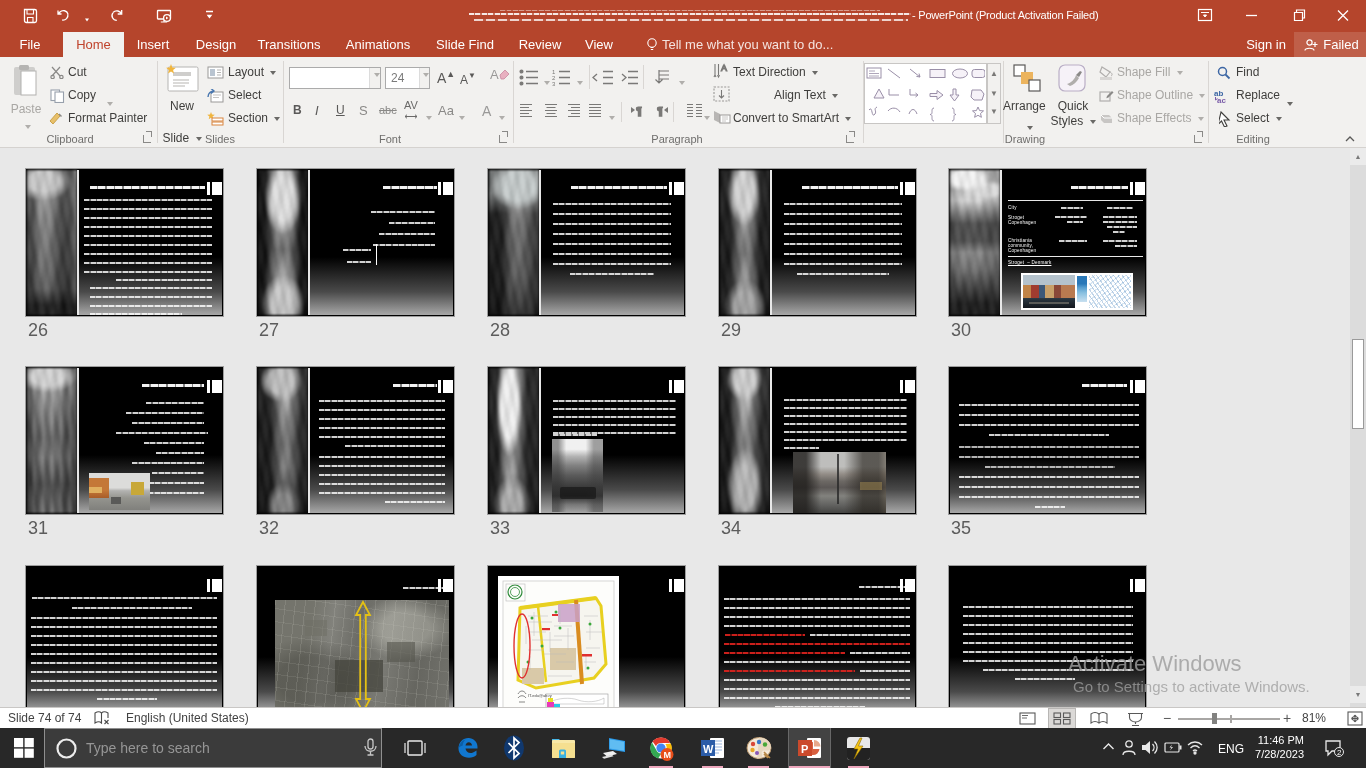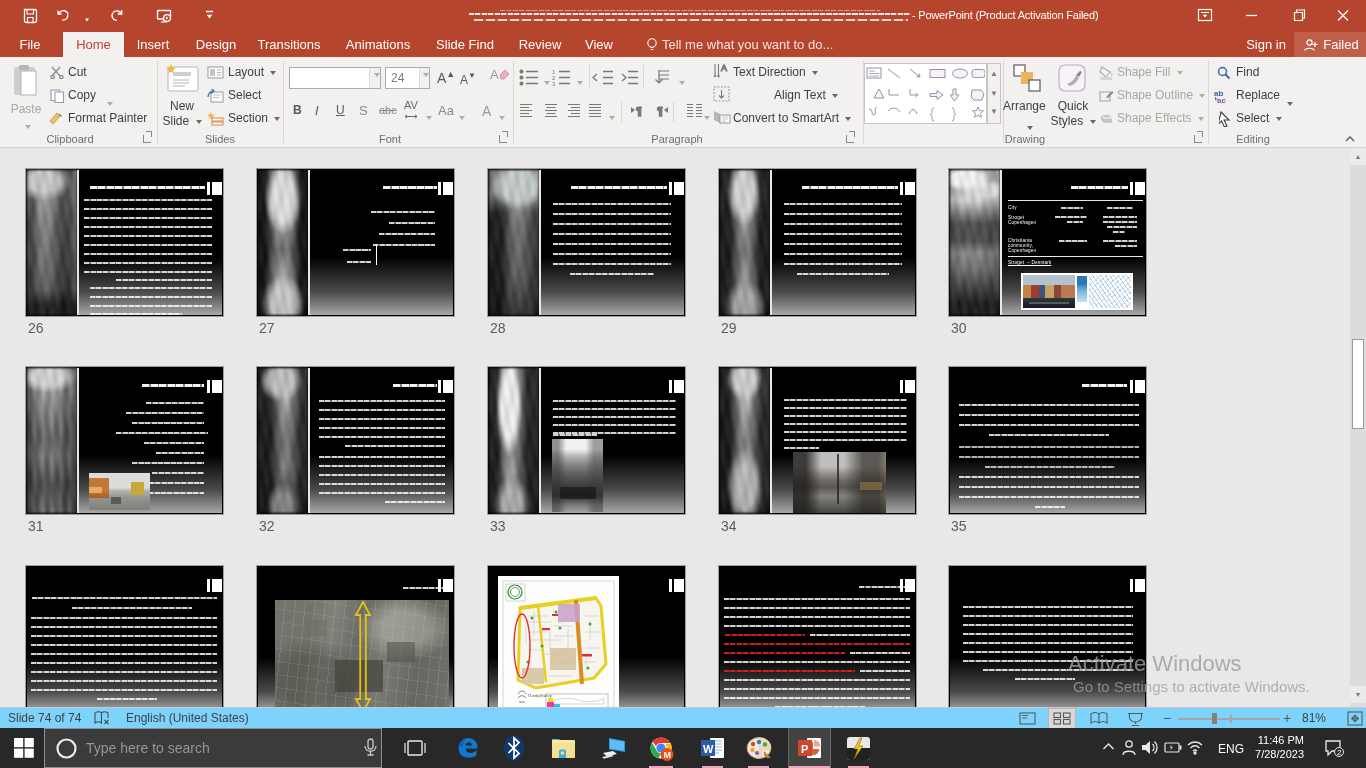--- a/index.html
+++ b/index.html
@@ -19,21 +19,21 @@
 .glabel{position:absolute;top:76px;font-size:11px;color:#6f6e6c;text-align:center;width:90px}
 .rtext{position:absolute;font-size:12px;color:#3f3e3c;white-space:nowrap}
 .rgray{position:absolute;font-size:12px;color:#a9a7a4;white-space:nowrap}
 .caret{display:inline-block;width:0;height:0;border-left:3px solid transparent;border-right:3px solid transparent;border-top:4px solid #6a6966;vertical-align:middle;margin-left:3px}
 .caretg{border-top-color:#b0aeab}
 .dlg{position:absolute;width:8px;height:8px;border-left:1px solid #8a8987;border-bottom:1px solid #8a8987}
 .dlg:after{content:"";position:absolute;left:2px;top:-4px;width:5px;height:5px;border-right:1px solid #8a8987;border-top:1px solid #8a8987}
 
 #canvas{position:absolute;left:0;top:148px;width:1366px;height:559px;background:#e8e8e8;overflow:hidden}
 .slide{position:absolute;width:199px;height:149px;background:#000;border:1px solid #9d9d9d;overflow:hidden}
-.snum{position:absolute;font-size:14px;color:#5c5c5c}
+.snum{position:absolute;font-size:18px;color:#5c5c5c}
 .photo{position:absolute;left:1px;top:1px;width:50px;height:145px}
 .blk{position:absolute;left:53px;top:1px;right:1px;bottom:1px;background:linear-gradient(180deg,#000 0%,#000 60%,#4a4a4a 84%,#a8a8a8 100%)}
 .blkfull{position:absolute;left:1px;top:1px;right:1px;bottom:1px;background:linear-gradient(180deg,#000 0%,#000 62%,#4a4a4a 86%,#a8a8a8 100%)}
 .tab2{position:absolute;right:0;top:12px;width:15px;height:13px;background:#fff}
 .tab2:after{content:"";position:absolute;left:2.5px;top:0;width:2.5px;height:13px;background:#000}
 .gapw{position:absolute;left:51px;top:1px;width:2px;height:145px;background:#e8e8e8}
 .ln{position:absolute;height:2px;background:repeating-linear-gradient(90deg,rgba(255,255,255,.82) 0 5px,rgba(255,255,255,.42) 5px 6.5px)}
 .lnr{position:absolute;height:2px;background:repeating-linear-gradient(90deg,rgba(225,35,30,.9) 0 5px,rgba(225,35,30,.4) 5px 6.5px)}
 .ttl{position:absolute;height:2.6px;background:repeating-linear-gradient(90deg,rgba(255,255,255,.95) 0 7px,rgba(255,255,255,.5) 7px 8.5px)}
 .wht{position:absolute;font-size:4.6px;line-height:5.2px;color:#fff;letter-spacing:.2px}
@@ -77,21 +77,21 @@
  radial-gradient(15px 58px at 40% 26%,rgba(242,242,242,.97) 0 55%,rgba(242,242,242,0) 88%),
  radial-gradient(24px 36px at 46% 94%,rgba(185,185,185,.85) 0 40%,rgba(185,185,185,0) 78%),
  linear-gradient(90deg,rgba(12,12,12,.9) 0 18%,rgba(60,60,60,.5) 30%,rgba(0,0,0,0) 37% 47%,rgba(55,55,55,.55) 60%,rgba(12,12,12,.88) 76% 100%),
  linear-gradient(180deg,#d6d6d6 0 30%,#aaa 45%,#909090 58%,#a4a4a4 72%,#828282 86%,#565656 100%)}
 .p34{background:
  radial-gradient(22px 26px at 49% 8%,rgba(210,210,210,.95) 0 48%,rgba(210,210,210,0) 82%),
  radial-gradient(23px 48px at 50% 82%,rgba(190,190,190,.9) 0 45%,rgba(190,190,190,0) 80%),
  linear-gradient(90deg,rgba(8,8,8,.9) 0 20%,rgba(50,50,50,.55) 34%,rgba(0,0,0,0) 44% 56%,rgba(45,45,45,.5) 68%,rgba(10,10,10,.82) 82% 100%),
  linear-gradient(180deg,#c0c0c0 0 20%,#969696 36%,#828282 52%,#9a9a9a 70%,#747474 86%,#404040 100%)}
 
-#status{position:absolute;left:0;top:707px;width:1366px;height:33px;background:#7dd3fc;border-top:1px solid #c9c7c5;font-size:12px;color:#424242}
+#status{position:absolute;left:0;top:707px;width:1366px;height:33px;background:#ffffff;border-top:1px solid #c9c7c5;font-size:12px;color:#424242}
 
 #task{position:absolute;left:0;top:728px;width:1366px;height:40px;background:#282828}
 #search{position:absolute;left:44px;top:0px;width:338px;height:40px;background:#3b3b3b;border:1px solid #8f8f8f}
 .tray{position:absolute;color:#fff;font-size:11px}
 
 #wm1{position:absolute;left:1068px;top:651px;font-size:22px;color:rgba(158,158,158,.82)}
 #wm2{position:absolute;left:1073px;top:678px;font-size:15px;color:rgba(158,158,158,.78)}
 </style></head>
 <body>
 <div id="titlebar">
@@ -189,21 +189,21 @@
 
  <svg class="abs" style="left:164px;top:6px" width="36" height="30" viewBox="0 0 36 30">
   <rect x="4" y="4" width="30" height="24" rx="1.5" fill="#fff" stroke="#b5b4b2"></rect>
   <rect x="9" y="9" width="18" height="4" fill="#cfcecc"></rect>
   <path d="M9 17h16M9 20h16M9 23h12" stroke="#cfcecc" stroke-width="1.6"></path>
   <g fill="#f0b53e">
         <path d="M7 1 l1.3 3.4 3.6 .25 -2.8 2.3 .9 3.5 -3-2 -3 2 .9-3.5 L2.1 4.65 l3.6-.25z"></path>
       </g>
  </svg>
  <div class="rtext" style="left:167px;top:42px;width:30px;text-align:center">New</div>
- <div class="rtext" style="left:160px;top:57px;width:44px;text-align:center">Slide <span class="caret"></span></div>
+ <div class="rtext" style="left:160px;top:74px;width:44px;text-align:center">Slide <span class="caret"></span></div>
  <svg class="abs" style="left:207px;top:9px" width="17" height="13" viewBox="0 0 17 13">
       <rect x="1" y="1" width="15" height="11" fill="#fff" stroke="#9a9998"></rect>
       <rect x="3" y="3" width="5" height="7" fill="#b9c4d0"></rect>
       <path d="M10 4h4M10 6.5h4M10 9h4" stroke="#b5b4b2" stroke-width="1.2"></path>
     </svg>
  <div class="rtext" style="left:228px;top:8px">Layout <span class="caret"></span></div>
  <svg class="abs" style="left:207px;top:32px" width="17" height="14" viewBox="0 0 17 14">
       <rect x="4" y="3" width="12" height="10" fill="#fff" stroke="#9a9998"></rect>
       <path d="M6 6h8M6 8.5h6" stroke="#c5c4c2" stroke-width="1.2"></path>
       <path d="M1 8 c0-4 3-6 6-6 m-3-2.5 l3 2.5 -3 2.5" fill="none" stroke="#4a78b0" stroke-width="1.4"></path>

